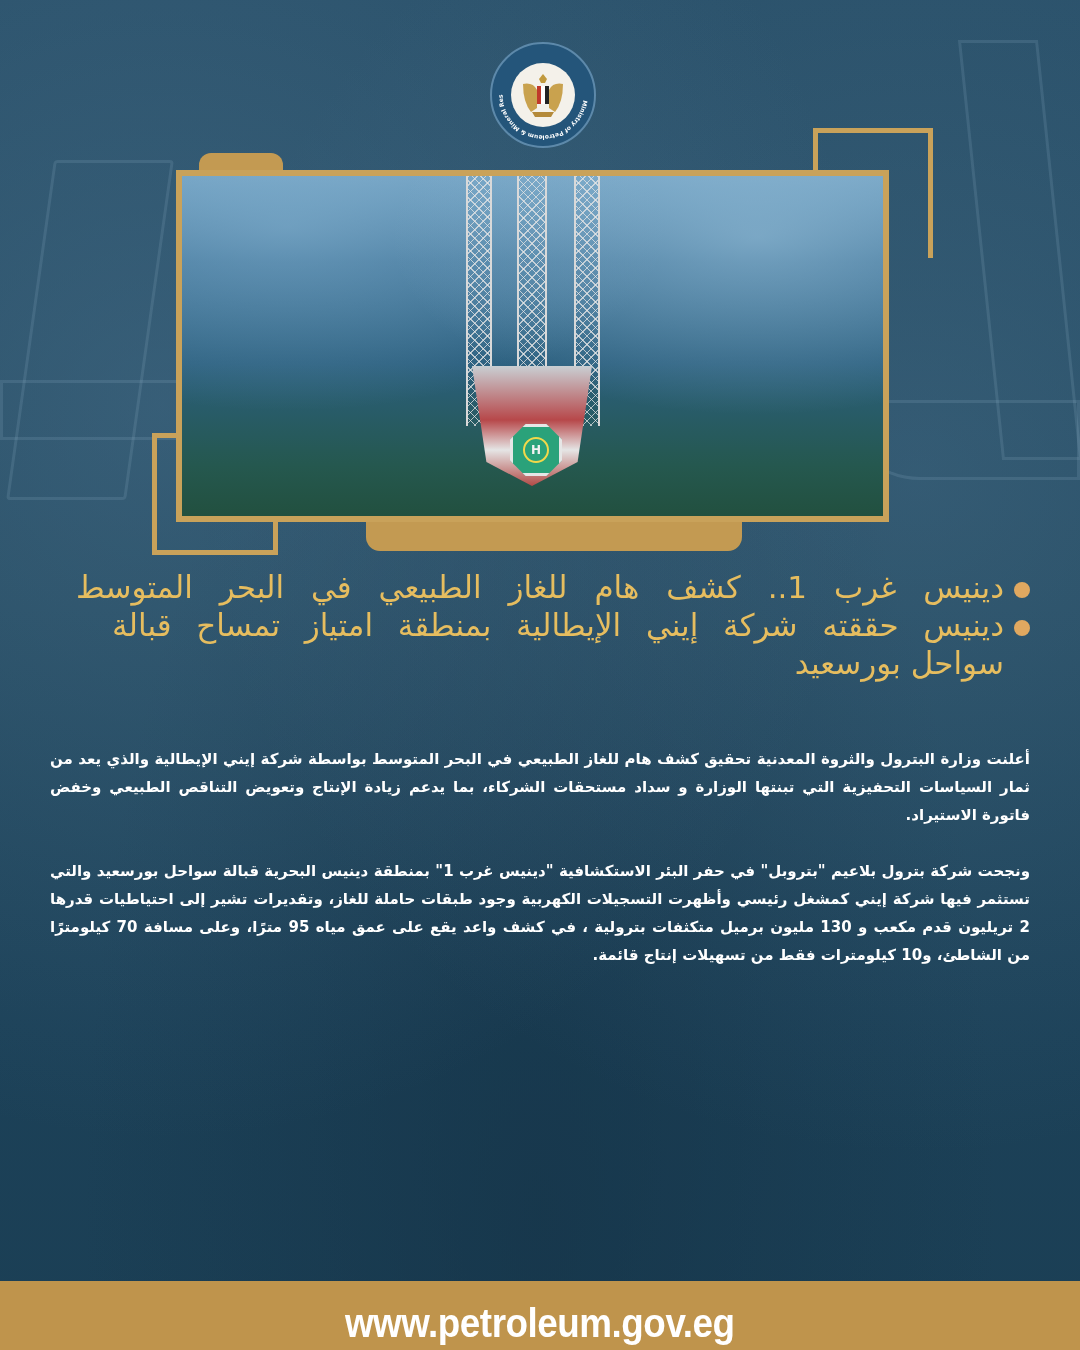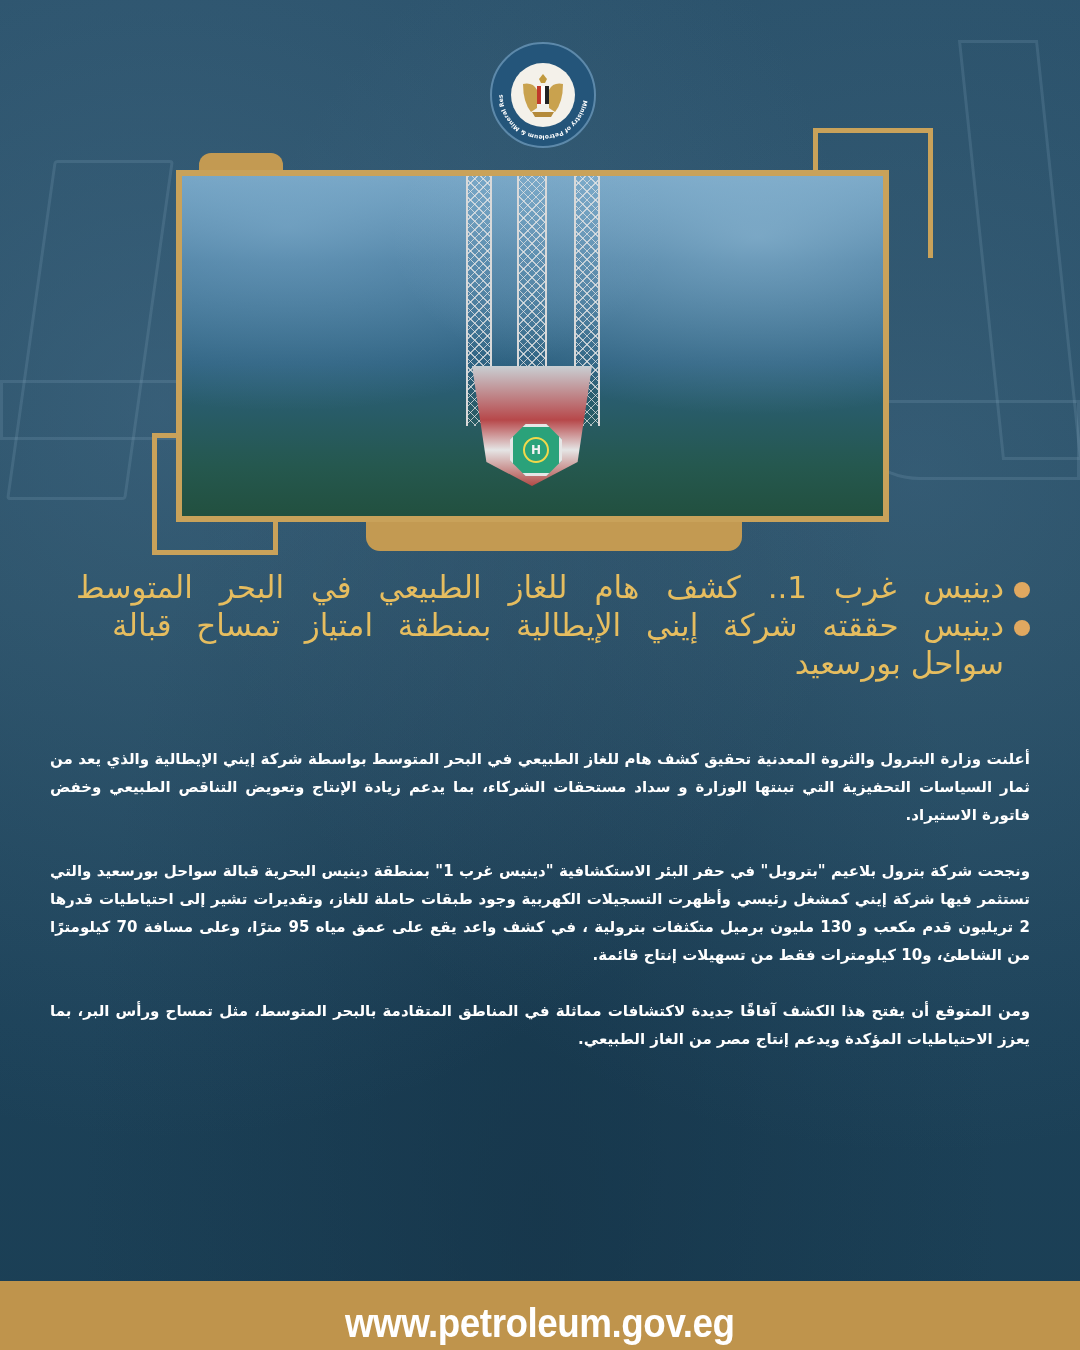--- a/index.html
+++ b/index.html
@@ -176,18 +176,17 @@
   <div class="headline last-free">
     <span class="bullet"></span>
     <div class="headline" style="padding-right:0">دينيس حققته شركة إيني الإيطالية بمنطقة امتياز تمساح قبالة</div>
     <div style="text-align:left; text-align-last:right;">سواحل بورسعيد</div>
   </div>
 </div>
 
 <div class="body">
   <p class="para">أعلنت وزارة البترول والثروة المعدنية تحقيق كشف هام للغاز الطبيعي في البحر المتوسط بواسطة شركة إيني الإيطالية والذي يعد من ثمار السياسات التحفيزية التي تبنتها الوزارة و سداد مستحقات الشركاء، بما يدعم زيادة الإنتاج وتعويض التناقص الطبيعي وخفض فاتورة الاستيراد.</p>
   <p class="para">ونجحت شركة بترول بلاعيم "بتروبل" في حفر البئر الاستكشافية "دينيس غرب 1" بمنطقة دينيس البحرية قبالة سواحل بورسعيد والتي تستثمر فيها شركة إيني كمشغل رئيسي وأظهرت التسجيلات الكهربية وجود طبقات حاملة للغاز، وتقديرات تشير إلى احتياطيات قدرها 2 تريليون قدم مكعب و 130 مليون برميل متكثفات بترولية ، في كشف واعد يقع على عمق مياه 95 مترًا، وعلى مسافة 70 كيلومترًا من الشاطئ، و10 كيلومترات فقط من تسهيلات إنتاج قائمة.</p>
-  <p class="para">ومن المتوقع أن يفتح هذا الكشف آفاقًا جديدة لاكتشافات مماثلة في المناطق المتقادمة بالبحر المتوسط، مثل تمساح ورأس البر، بما يعزز الاحتياطيات المؤكدة ويدعم إنتاج مصر من الغاز الطبيعي.</p>
 </div>
 
 <div class="footer">
   <span class="footer-url">www.petroleum.gov.eg</span>
 </div>
 
 </body></html>

